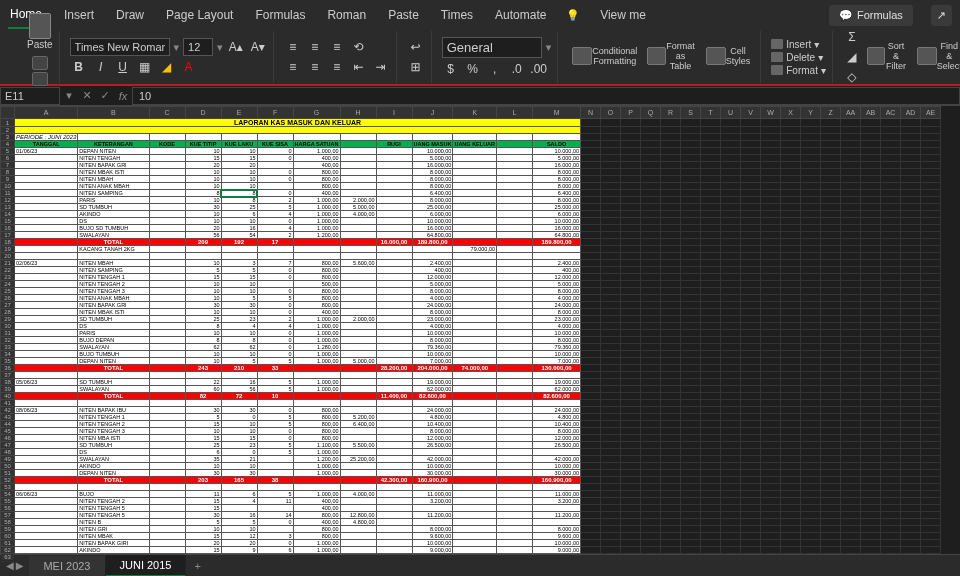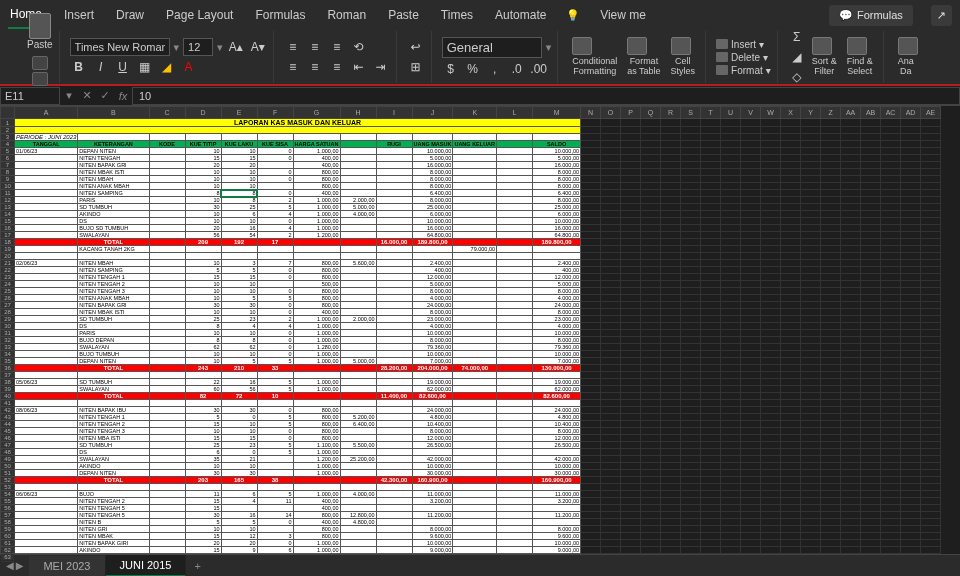--- a/index.html
+++ b/index.html
@@ -17,21 +17,21 @@
 .ribbon-group { display: flex; flex-direction: column; justify-content: center; padding: 0 6px; border-right: 1px solid #3a3a3a; height: 52px; gap: 2px; }
 .ribbon-row { display: flex; gap: 4px; align-items: center; }
 .paste-area { display: flex; align-items: center; gap: 6px; }
 .paste-btn { display: flex; flex-direction: column; align-items: center; font-size: 10px; color: #ccc; }
 .paste-icon { width: 22px; height: 26px; background: #555; border: 1px solid #888; border-radius: 2px; }
 .mini-icon { width: 16px; height: 14px; background: #444; border: 1px solid #666; border-radius: 2px; }
 .font-select { background: #1e1e1e; border: 1px solid #555; color: #ccc; font-size: 11px; padding: 2px 4px; width: 100px; }
 .size-select { background: #1e1e1e; border: 1px solid #555; color: #ccc; font-size: 11px; padding: 2px 4px; width: 30px; }
 .fmt-btn { width: 18px; height: 18px; display: flex; align-items: center; justify-content: center; color: #ccc; font-size: 12px; cursor: pointer; }
 .num-select { background: #1e1e1e; border: 1px solid #555; color: #ccc; font-size: 13px; padding: 2px 4px; width: 100px; }
-.big-btn { display: flex; flex-direction: column; align-items: flex-start; justify-content: center; font-size: 9px; color: #ccc; padding: 0 4px; text-align: center; line-height: 1.1; }
+.big-btn { display: flex; flex-direction: row; align-items: center; justify-content: center; font-size: 9px; color: #ccc; padding: 0 4px; text-align: center; line-height: 1.1; }
 .big-btn .bicon { width: 20px; height: 18px; background: #555; border: 1px solid #777; border-radius: 2px; margin-bottom: 2px; }
 .cell-btn { font-size: 10px; color: #ccc; display: flex; align-items: center; gap: 3px; }
 .cell-btn .cicon { width: 12px; height: 10px; background: #666; border-radius: 1px; }
 
 
 .formula-bar { display: flex; align-items: center; height: 20px; background: #1e1e1e; border-bottom: 1px solid #444; }
 .name-box { width: 60px; background: #1e1e1e; border: 1px solid #444; color: #ccc; font-size: 11px; padding: 2px 4px; }
 .fb-icon { width: 18px; text-align: center; color: #888; font-size: 11px; }
 .formula-input { flex: 1; background: #1e1e1e; border: 1px solid #444; color: #ccc; font-size: 11px; padding: 2px 6px; }
 

